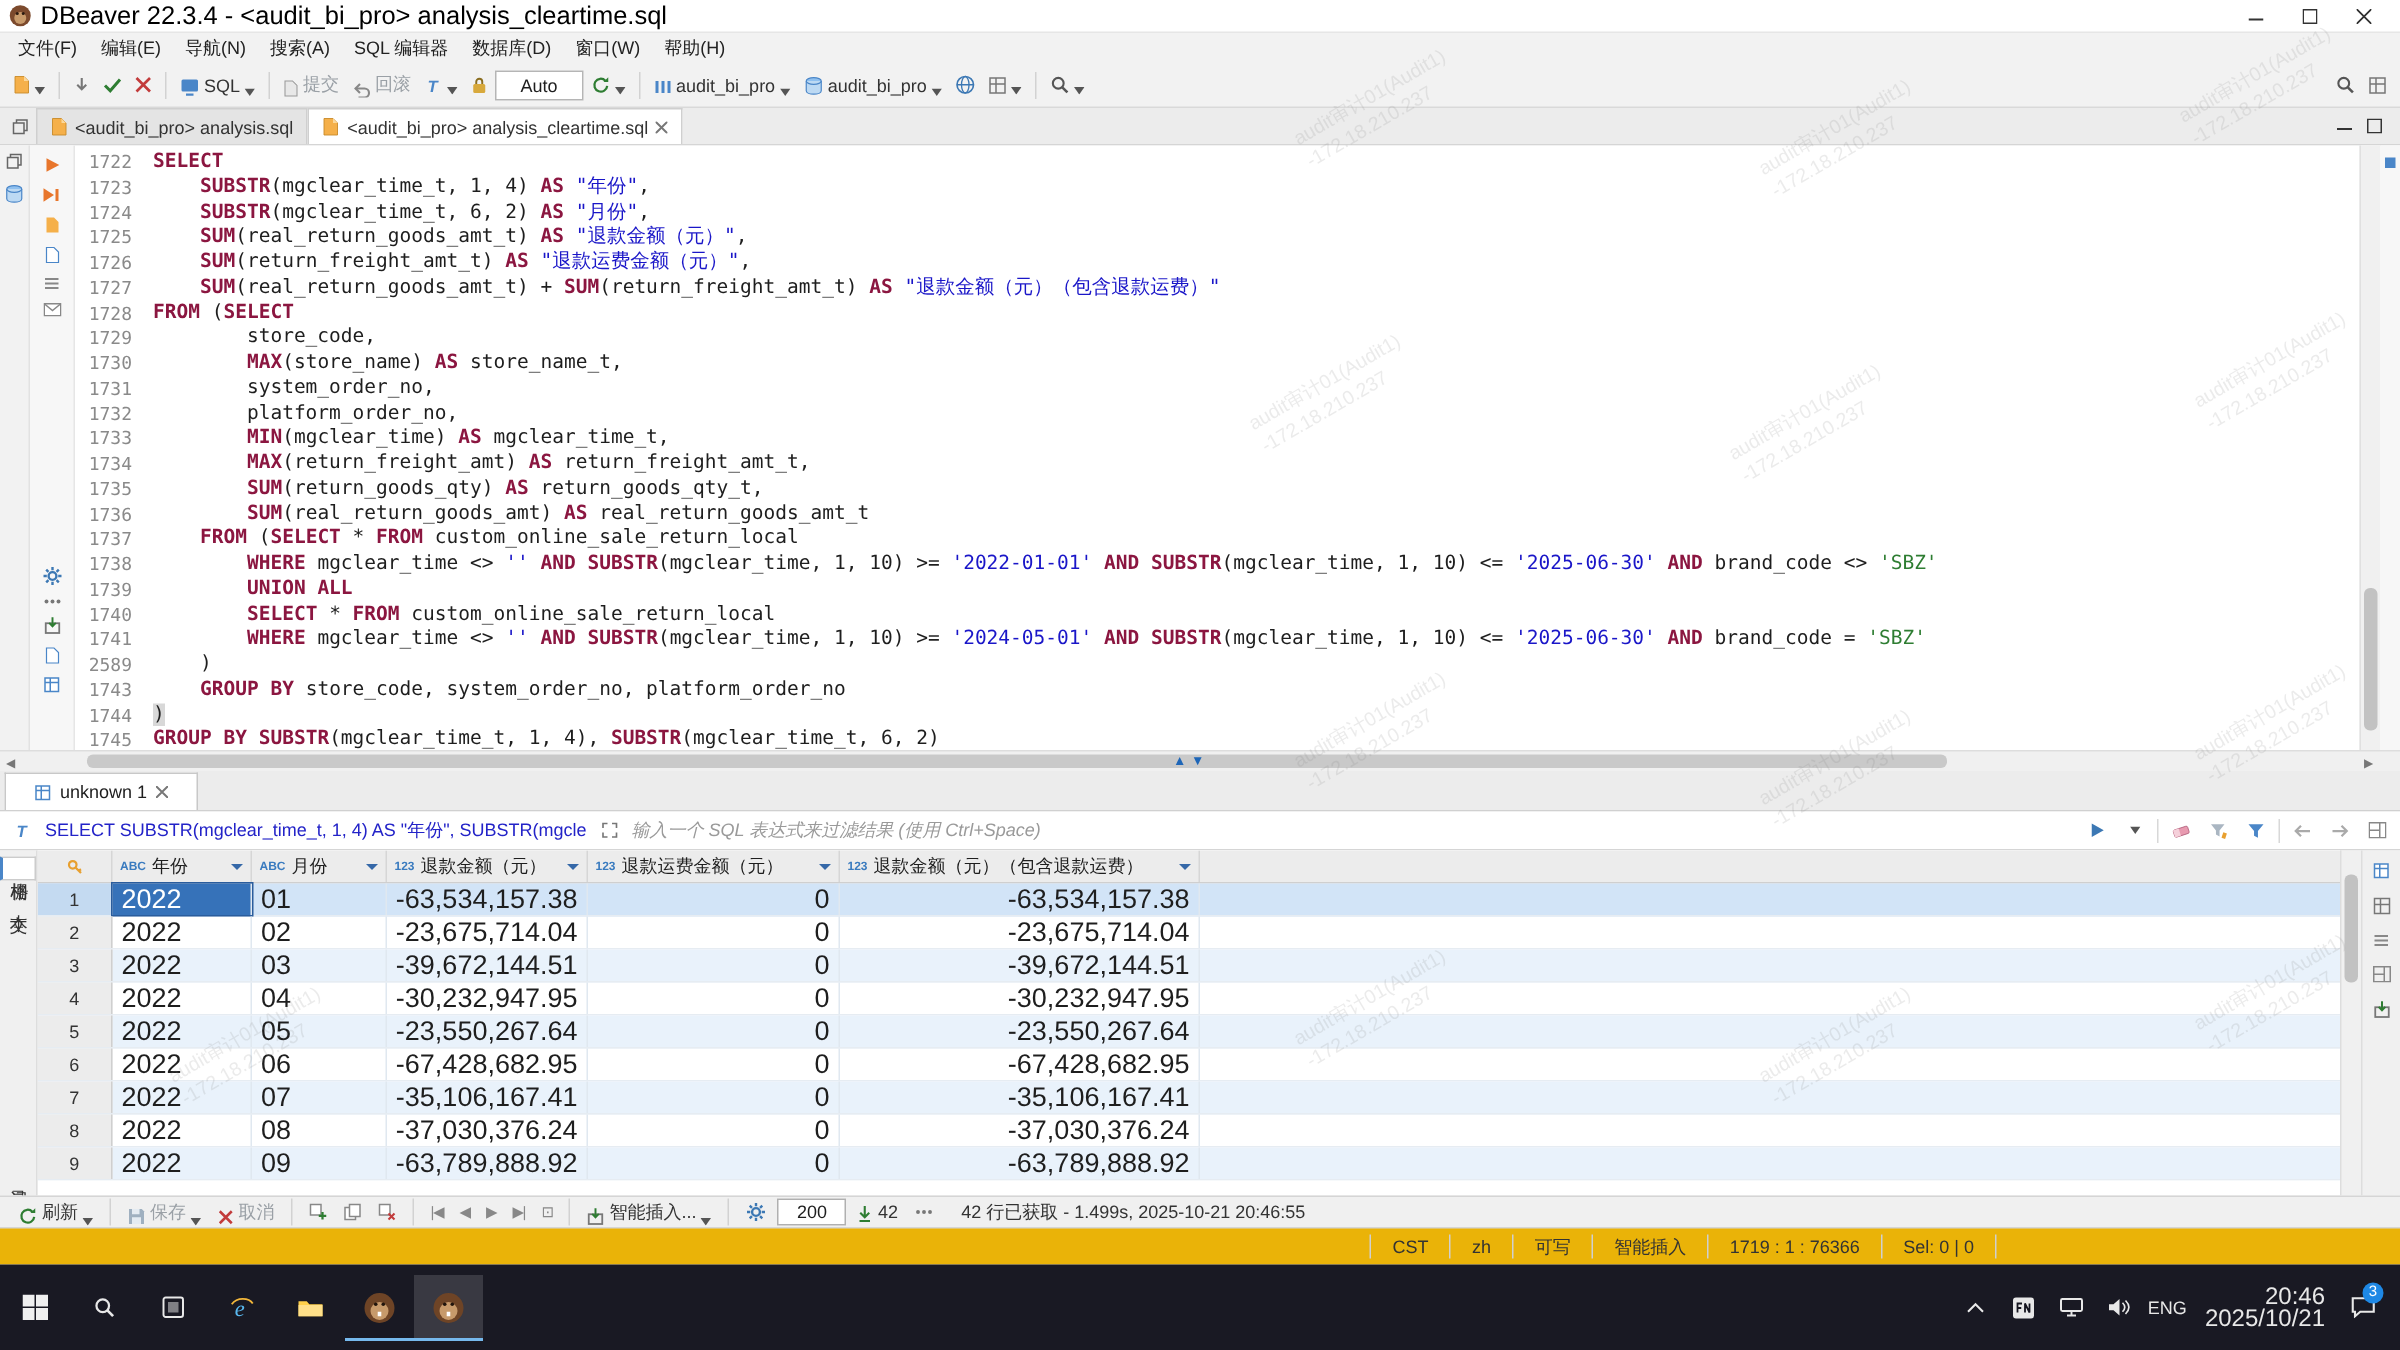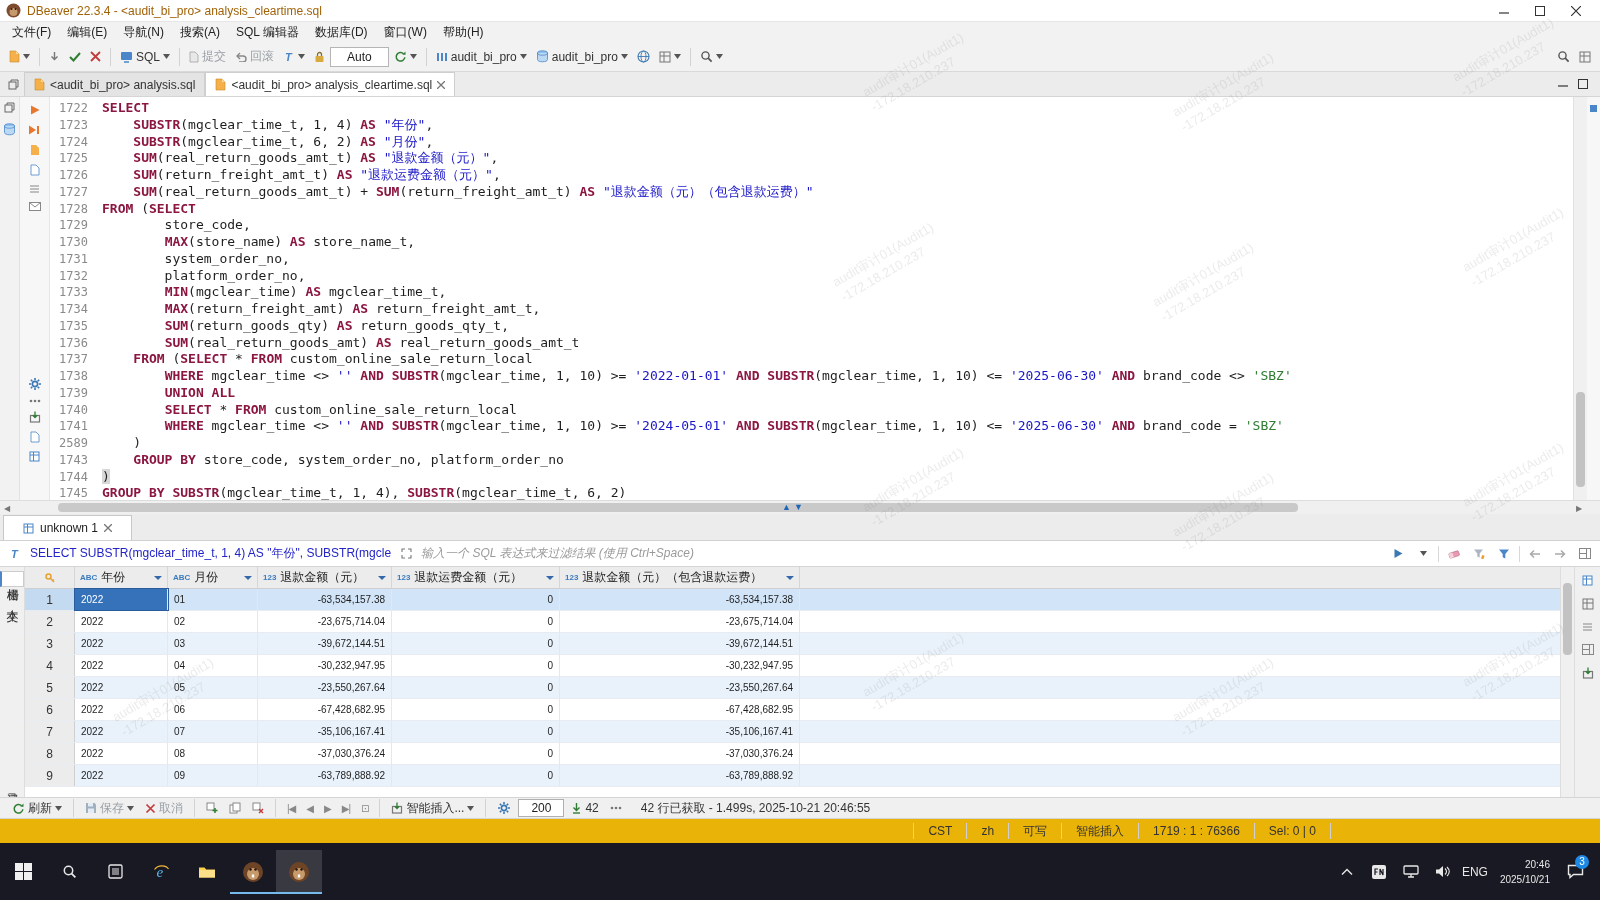--- a/index.html
+++ b/index.html
@@ -3,29 +3,29 @@
 <meta charset="utf-8">
 <style>
 *{margin:0;padding:0;box-sizing:border-box}
 html,body{width:1600px;height:900px;overflow:hidden}
 body{font-family:"Liberation Sans","DejaVu Sans",sans-serif;font-size:12px;color:#1e1e1e;background:#fff;position:relative}
 .band{position:absolute;left:0;right:0}
 .ic{display:inline-flex;align-items:center;justify-content:center;line-height:1}
 .g{font-size:10px;color:#888;letter-spacing:-1px}
 
 .titlebar{top:0;height:22px;background:#fff;display:flex;align-items:center;padding:0 6px;gap:6px;border-bottom:1px solid #e6e6e6}
-.title-text{font-size:12px;color:#a16207;white-space:nowrap}
+.title-text{font-size:17px;color:#000000;white-space:nowrap}
 .win-btns{margin-left:auto;display:flex}
 .wb{width:36px;height:21px;display:flex;align-items:center;justify-content:center}
 
 .menubar{top:22px;height:20px;background:#f2f2f2;display:flex;align-items:center;padding-left:4px}
 .menu-item{padding:2px 8px;color:#222;white-space:nowrap}
 
 .toolbar{top:42px;height:30px;background:#f2f2f2;border-bottom:1px solid #d9d9d9;display:flex;align-items:center;padding:0 5px;gap:1px}
-.tbtn{display:inline-flex;align-items:center;gap:3px;padding:3px 4px;border-radius:2px;color:#333;white-space:nowrap}
+.tbtn{display:inline-flex;align-items:flex-end;gap:3px;padding:3px 4px;border-radius:2px;color:#333;white-space:nowrap}
 .tbtn.disabled{color:#9aa0a6}
 .tsep{width:1px;height:18px;background:#d2d2d2;margin:0 4px;flex:none}
 .auto-box{border:1px solid #b5b5b5;background:#fff;padding:2px 16px;font-size:12px}
 .t-spacer{flex:1}
 
 .tabbar{top:72px;height:25px;background:#ececec;display:flex;align-items:center;border-bottom:1px solid #d5d5d5;padding-left:2px}
 .tb-lead{width:22px;height:24px;display:flex;align-items:center;justify-content:center}
 .tab{display:flex;align-items:center;gap:5px;height:24px;padding:0 9px;background:#e4e4e4;border:1px solid #cfcfcf;border-bottom:none;color:#333;white-space:nowrap}
 .tab.active{background:#fff}
 .tab-ctl{margin-left:auto;display:flex;gap:10px;padding:0 12px;align-items:center;height:24px}
@@ -67,21 +67,21 @@
 .side-tab.active{background:#fff;border:1px solid #ccc;border-left:2px solid #4a86c8}
 .side-bottom{position:absolute;bottom:6px}
 .grid-main{flex:1;display:flex;flex-direction:column;background:#fff;overflow:hidden}
 .grid-header{display:flex;height:22px;background:#ececec;border-bottom:1px solid #cfcfcf;flex:none}
 .gh{display:flex;align-items:center;gap:4px;padding:0 5px;border-right:1px solid #d6d6d6;color:#1e1e1e;flex:none}
 .gh.corner{width:50px;justify-content:center}
 .ctype{font-size:8px;font-weight:bold;color:#3a7bbf}
 .clabel{white-space:nowrap}
 .hcaret{margin-left:auto;width:0;height:0;border:4px solid transparent;border-top-color:#3568a8;margin-top:4px}
 .grow{display:flex;height:22px;border-bottom:1px solid #e6ecf2;flex:none}
-.gc{border-right:1px solid #e0e8f0;padding:0 6px;font-size:10px;display:flex;align-items:center;white-space:nowrap;flex:none}
+.gc{border-right:1px solid #e0e8f0;padding:0 6px;font-size:18px;display:flex;align-items:center;white-space:nowrap;flex:none}
 .gc.rn{width:50px;background:#ececec;justify-content:center;color:#333;border-right:1px solid #cfcfcf;font-size:12px}
 .gc.num{justify-content:flex-end}
 .grow.alt1{background:#e9f2fb}
 .grow.selrow{background:#d2e4f7}
 .grow.selrow .rn{background:#c4daf1}
 .selcell{background:#3672b9 !important;color:#fff;outline:1px solid #2a5c9c}
 .grid-filler{flex:1;background:#fff}
 .grid-vscroll{width:14px;background:#f0f0f0;border-left:1px solid #ddd;position:relative;flex:none}
 .gvthumb{position:absolute;left:2px;right:2px;top:16px;height:72px;background:#c2c2c2;border-radius:4px}
 .panel-strip{width:26px;background:#f0f0f0;border-left:1px solid #ddd;display:flex;flex-direction:column;align-items:center;padding-top:8px;gap:12px;color:#666;flex:none}
@@ -93,21 +93,21 @@
 .statusbar{top:818px;height:25px;background:#eab308;border-top:1px solid #d5d5d5;display:flex;align-items:center;justify-content:flex-end;color:#333}
 .sb-item{padding:0 14px;border-left:1px solid #d0d0d0;height:16px;display:flex;align-items:center;white-space:nowrap}
 .sb-tail{width:270px;border-left:1px solid #d0d0d0;height:16px}
 
 .taskbar{top:843px;height:57px;background:#191923;display:flex;align-items:center;color:#e8e8e8}
 .tk-ico{width:46px;height:44px;display:flex;align-items:center;justify-content:center;flex:none}
 .tk-ico.running{box-shadow:inset 0 -2px 0 #76b9ed}
 .tk-ico.active{background:rgba(255,255,255,.14);box-shadow:inset 0 -2px 0 #76b9ed}
 .tk-right{margin-left:auto;display:flex;align-items:center;gap:2px;padding-right:10px}
 .tk-small{width:30px;height:44px;display:flex;align-items:center;justify-content:center;font-size:12px}
-.tk-clock{display:flex;flex-direction:column;align-items:flex-end;justify-content:center;font-size:10px;line-height:15px;padding:0 8px;white-space:nowrap}
+.tk-clock{display:flex;flex-direction:column;align-items:flex-end;justify-content:center;font-size:16px;line-height:15px;padding:0 8px;white-space:nowrap}
 .badge-wrap{position:relative}
 .badge{position:absolute;top:5px;right:1px;background:#1e88e5;color:#fff;border-radius:50%;width:14px;height:14px;font-size:10px;display:flex;align-items:center;justify-content:center}
 
 .wm-layer{position:absolute;left:0;top:0;right:0;height:843px;pointer-events:none;z-index:40;overflow:hidden}
 .wm{position:absolute;transform:rotate(-30deg);color:rgba(130,130,130,.16);font-size:13px;white-space:pre-line;line-height:17px}
 </style>
 </head>
 <body>
 
 <div class="band titlebar">

